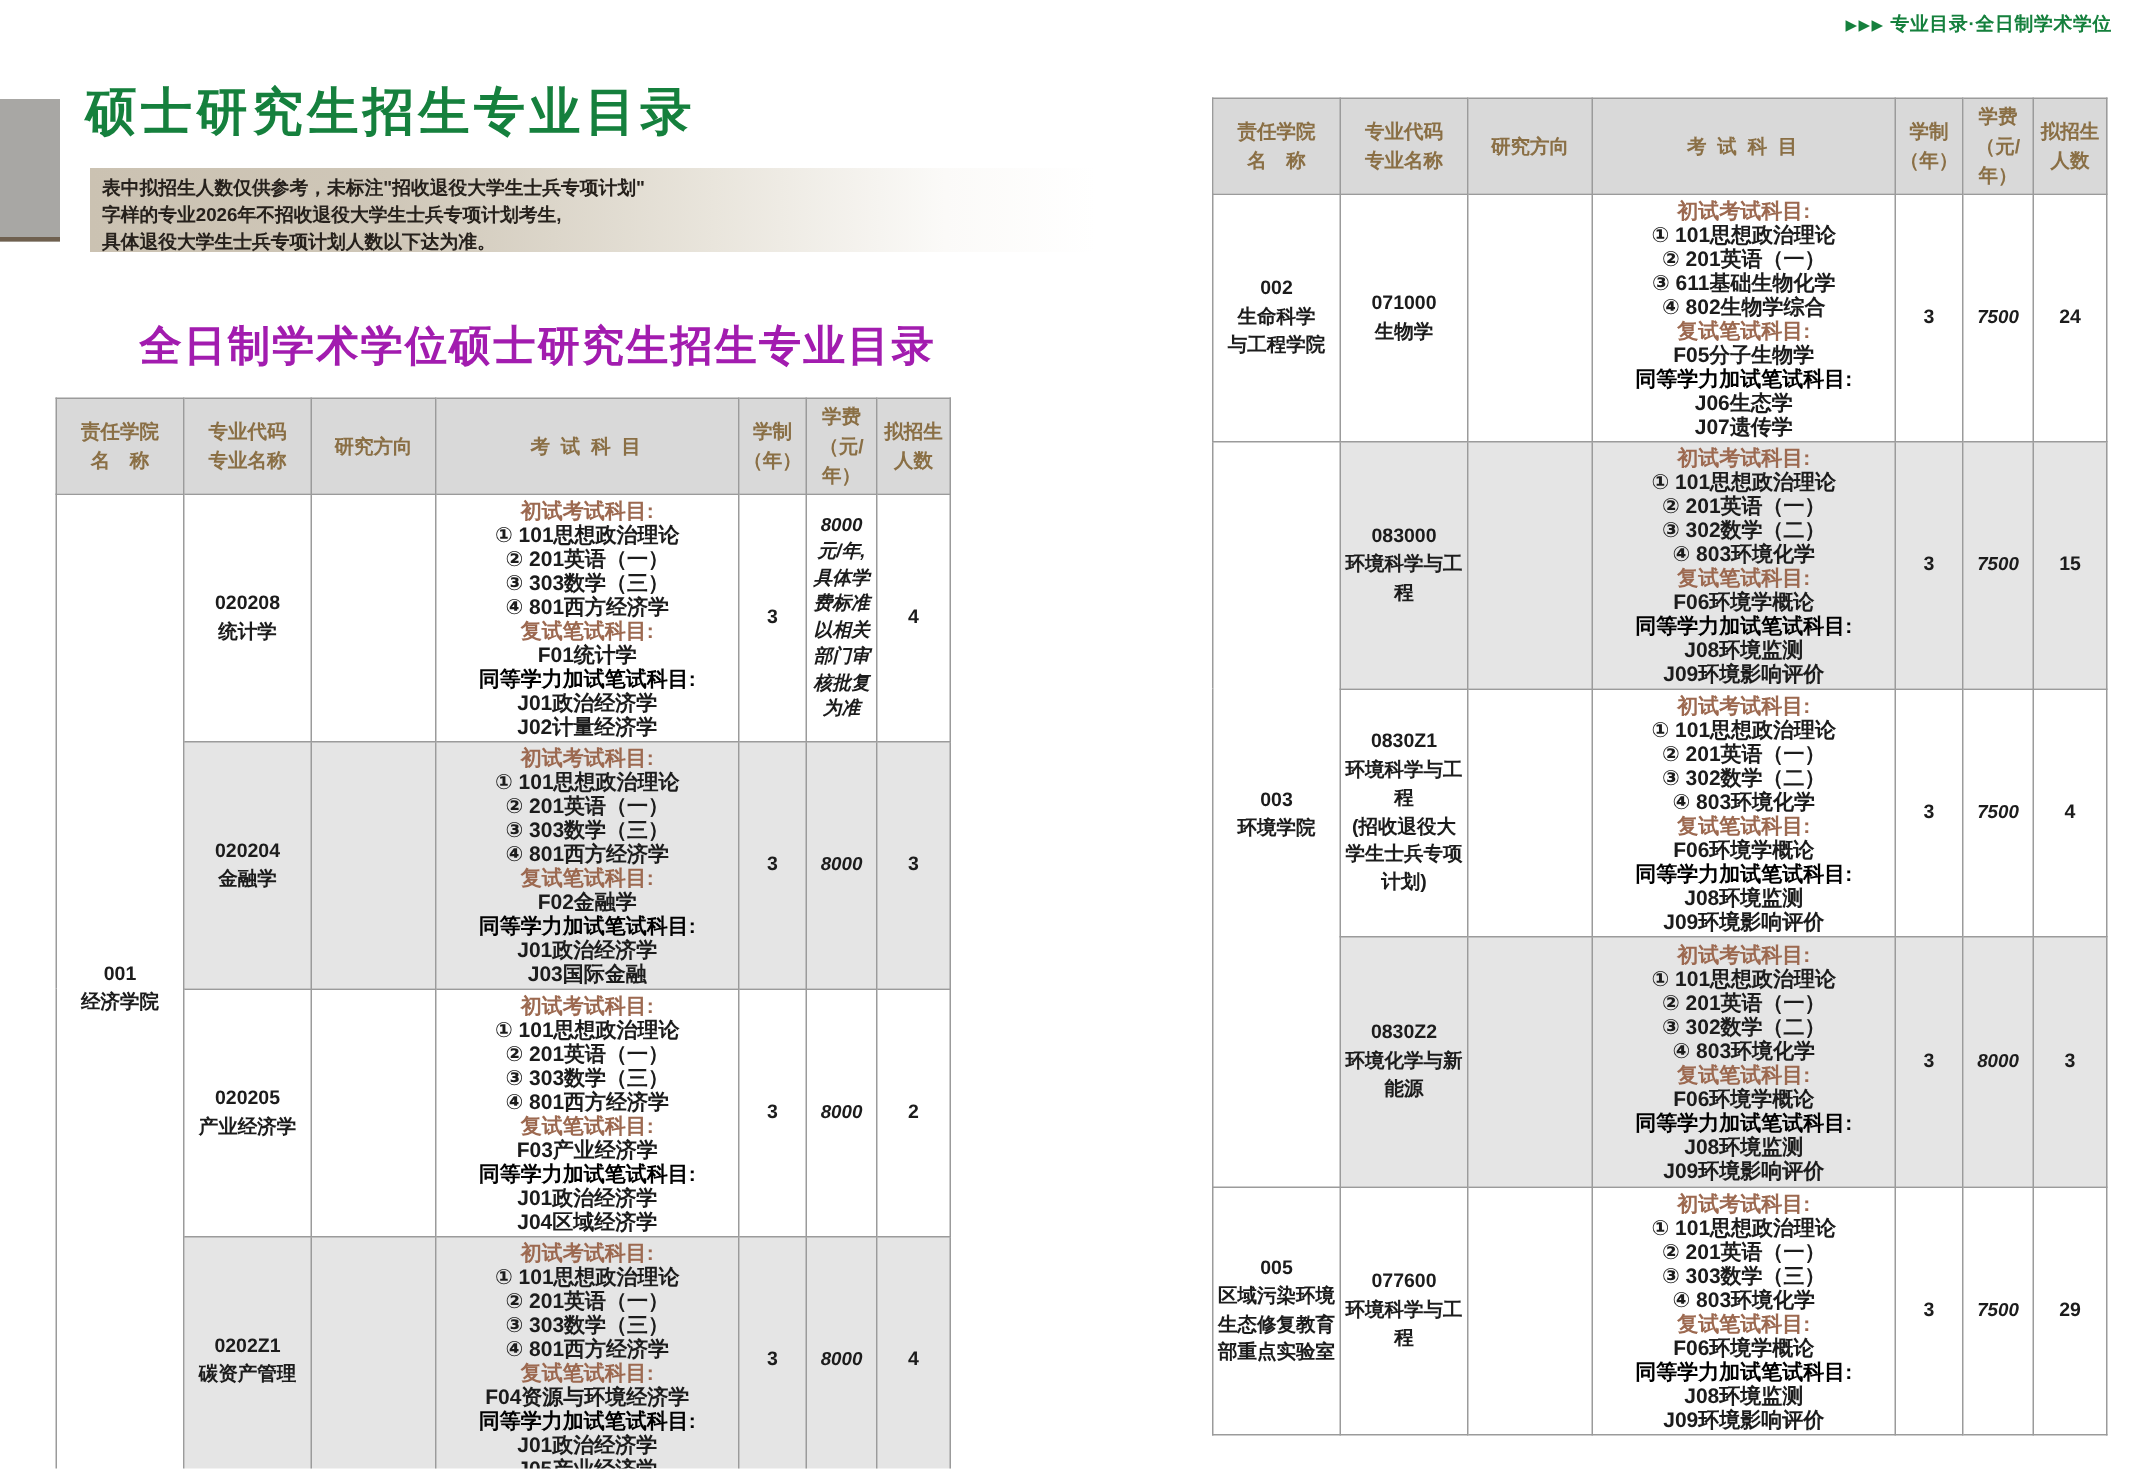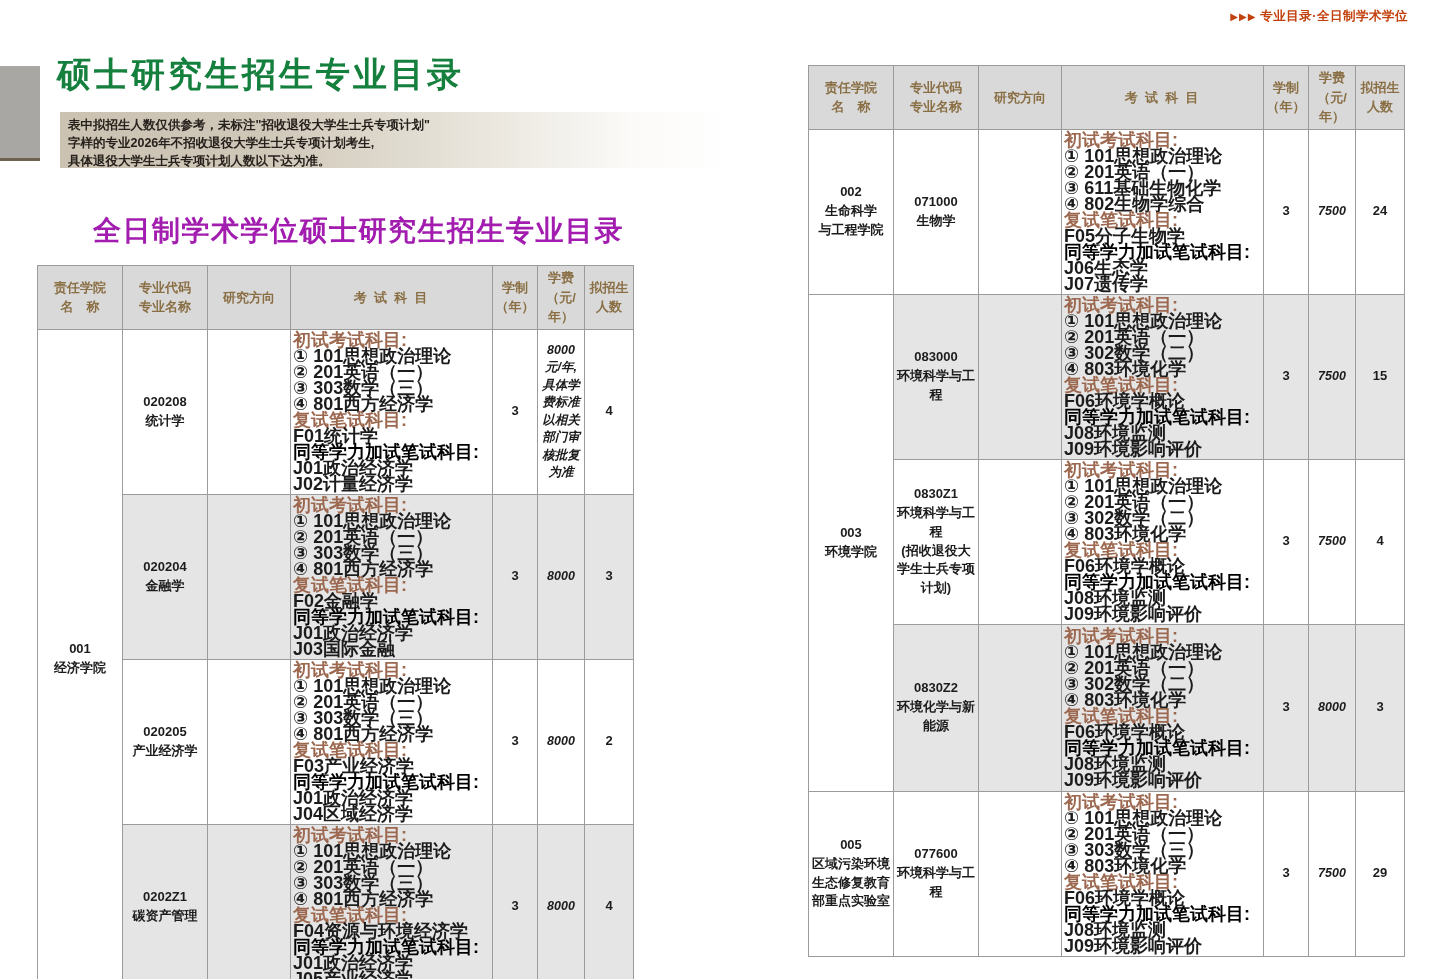--- a/index.html
+++ b/index.html
@@ -3,21 +3,21 @@
 <meta charset="utf-8">
 <style>
   html,body{margin:0;padding:0;}
   body{
     width:1436px;height:979px;position:relative;background:#ffffff;overflow:hidden;
     font-family:"Liberation Sans","DejaVu Sans",sans-serif;
     -webkit-font-smoothing:antialiased;
   }
   .corner-tag{
     position:absolute;top:8px;right:28px;
-    font-size:12.5px;font-weight:700;color:#c2410c;letter-spacing:0.5px;
+    font-size:12.5px;font-weight:700;color:#15803d;letter-spacing:0.5px;
   }
   .corner-tag .arrows{font-size:10px;letter-spacing:1px;margin-right:4px;}
   .gray-block{
     position:absolute;left:0;top:66px;width:40px;height:92px;
     background:#a8a7a4;border-bottom:3px solid #6f604f;
   }
   .page-title{
     position:absolute;left:57px;top:52px;margin:0;
     font-size:34px;font-weight:700;color:#15803d;letter-spacing:3px;
   }
@@ -46,21 +46,21 @@
     line-height:1.5;white-space:pre-line;text-align:center;height:49px;
   }
   th.th-subjects{letter-spacing:2px;font-family:Liberation Serif, serif;}
   tr.shade td{background:#e5e5e5;}
   td.college-cell{background:#ffffff !important;}
   td.cell{font-size:13px;text-align:center;line-height:1.45;}
   td.college-cell,td.code-cell{
     white-space:pre-line;word-break:break-all;font-weight:600;
   }
   td.exam-cell{
-    text-align:left;padding:8px 4px 8px 14px;font-size:18px;line-height:16px;
+    text-align:center;padding:8px 4px 8px 14px;font-size:14px;line-height:16px;
     font-weight:600;
   }
   .exam-label{font-weight:700;}
   .exam-label.red{color:#9c6950;}
   .exam-label.gold{color:#000000;}
   .exam-line{color:#1c1c1c;}
   td.num-cell{font-weight:600;}
   td.tuition-cell{
     font-weight:600;word-break:break-all;line-height:1.4;font-size:12.5px;
     padding:2px 3px;

